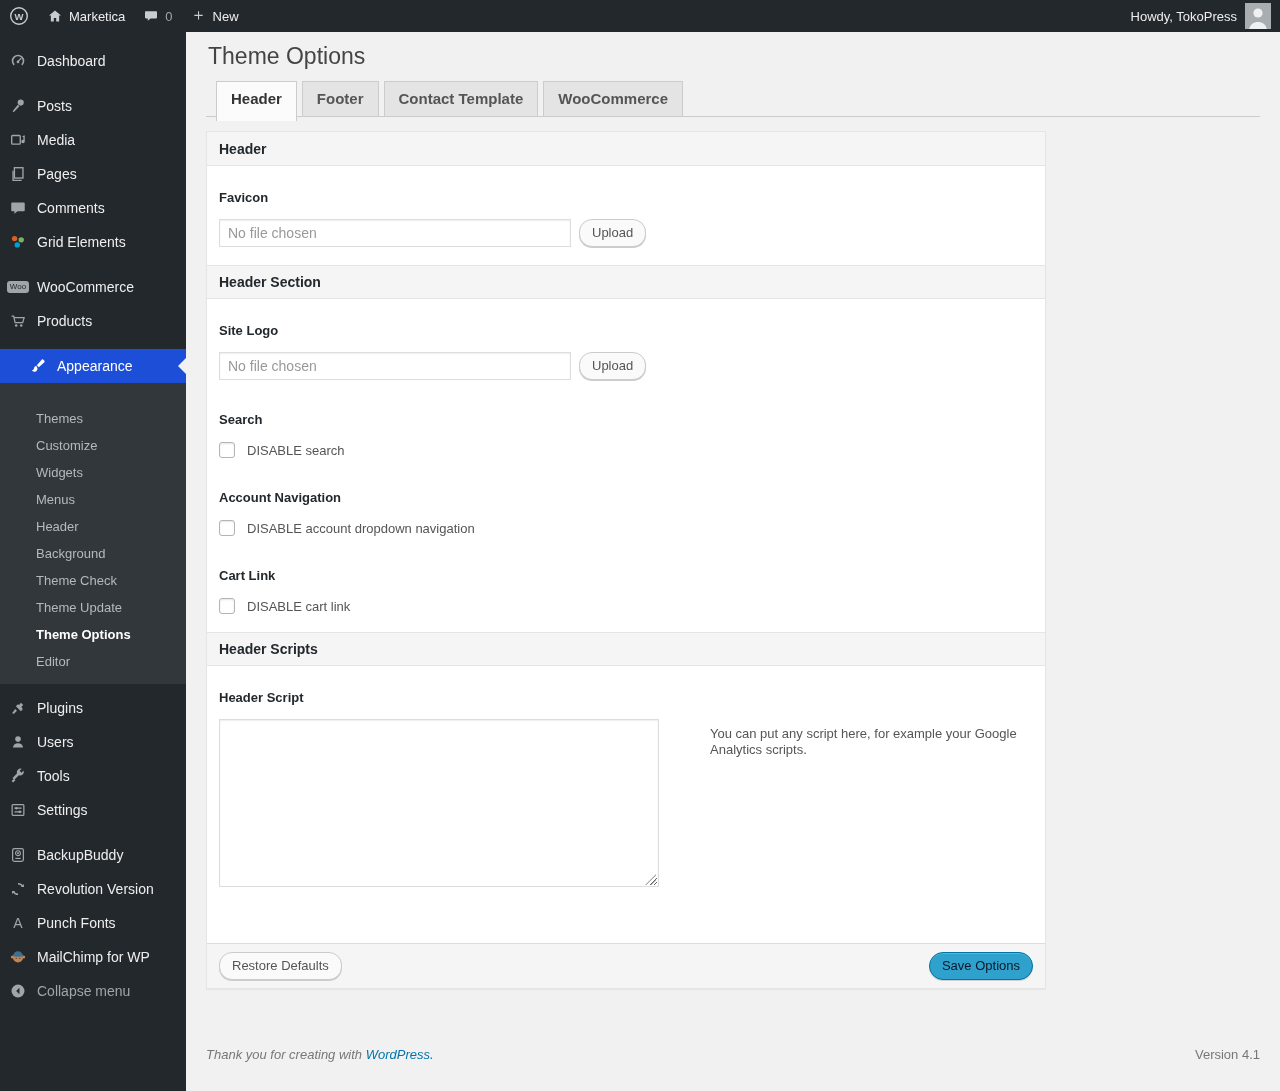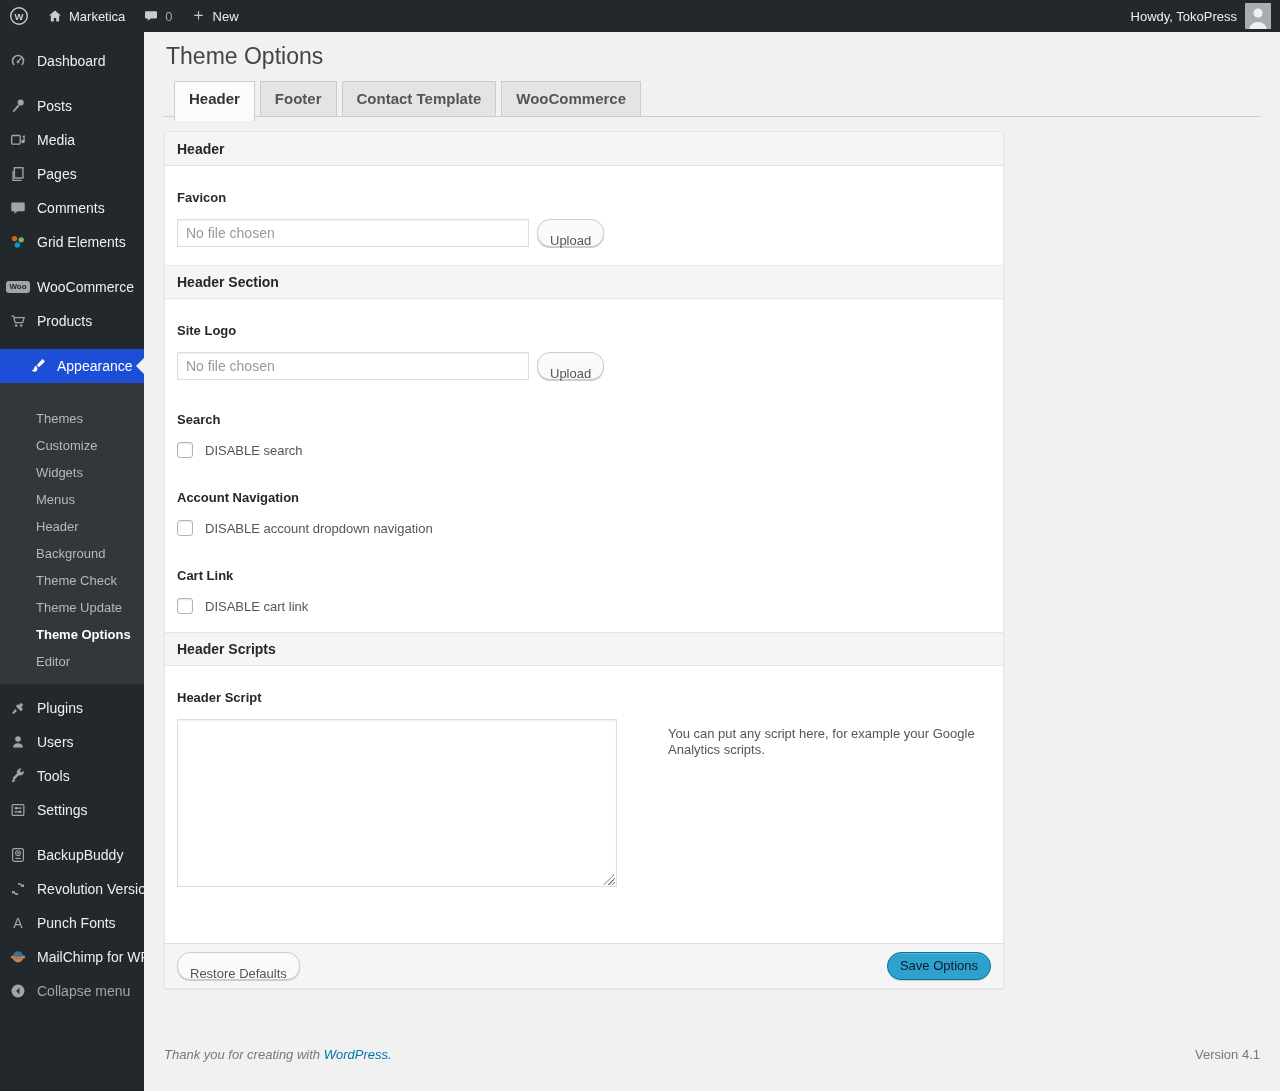--- a/index.html
+++ b/index.html
@@ -21,34 +21,34 @@
   .ab-item { display:flex; align-items:center; gap:6px; padding:0 9px; height:100%; cursor:pointer; }
   .ab-count { color:#a0a5aa; }
   .ab-plus { font-size:16px; line-height:1; color:#c7ccd1; margin-top:-2px; }
   .ab-right { display:flex; align-items:center; gap:8px; padding-right:9px; height:100%; cursor:pointer; }
   .avatar { width:26px; height:26px; background:#a8adb2; overflow:hidden; flex-shrink:0; }
 
   
   .layout { display:flex; align-items:stretch; min-height:1059px; }
 
   
-  .sidebar { width:144px; flex-shrink:0; background:#23282d; padding-top:12px; font-size:14px; }
+  .sidebar { width:186px; flex-shrink:0; background:#23282d; padding-top:12px; font-size:14px; }
   .menu-item { display:flex; align-items:center; min-height:34px; color:#eee; cursor:pointer; position:relative; }
   .menu-icon { width:20px; margin-left:8px; display:flex; justify-content:center; align-items:center; flex-shrink:0; }
   .menu-label { margin-left:9px; white-space:nowrap; }
   .menu-sep { height:11px; }
   .menu-item.active { background:#1d4ed8; color:#fff;padding-left:20px; }
   .menu-item.active::after {
     content:""; position:absolute; right:0; top:50%; margin-top:-8px;
     border:8px solid transparent; border-right-color:#f1f1f1;
   }
   .submenu { background:#32373c; padding:22px 0 9px; margin-bottom:7px; }
   .submenu-item { padding:6px 4px 6px 36px; color:#b4b9be; font-size:13px; line-height:15px; cursor:pointer; }
   .submenu-item.current { color:#fff; font-weight:bold; }
-  .woo-badge { background:#a0a5aa; color:#23282d; font-size:8px; font-weight:bold; border-radius:3px; padding:2px 3px; line-height:1; }
+  .woo-badge { background:#a0a5aa; color:#23282d; font-size:8px; font-weight:normal; border-radius:3px; padding:2px 3px; line-height:1; }
   .pf-glyph { color:#a0a5aa; font-size:14px; }
   .collapse-gap { height:0px; }
 
   
   .content { flex:1; padding:0 20px; display:flex; flex-direction:column; }
   .page-title { font-size:23px; font-weight:400; color:#444; margin:0; padding:10px 0 4px 2px; line-height:29px; }
 
   .tabs-row { position:relative; margin-top:6px; height:40px; padding-left:10px; }
   .tabs-border { position:absolute; left:0; right:0; bottom:4px; height:1px; background:#ccc; }
   .nav-tab {
@@ -71,21 +71,21 @@
   .file-row { display:flex; align-items:center; gap:8px; margin-top:14px; padding-bottom:8px; }
   .file-input {
     width:352px; height:28px; border:1px solid #ddd; background:#fff;
     box-shadow:inset 0 1px 2px rgba(0,0,0,.07); padding:0 8px;
     font-size:14px; color:#32373c; font-family:inherit;
   }
   .file-input::placeholder { color:#999; opacity:1; }
   .button {
     display:inline-block; background:#fafafa; border:1px solid #ccc; border-radius:13px;
     box-shadow:0 1px 0 #ccc; color:#555; font-size:13px; height:28px; line-height:26px;
-    padding:8px 12px; cursor:pointer; font-family:inherit; white-space:nowrap;
+    padding:0 12px; cursor:pointer; font-family:inherit; white-space:nowrap;
   }
   .checkbox-row { display:flex; align-items:center; gap:12px; margin-top:15px; padding-bottom:8px; }
   .checkbox {
     appearance:none; -webkit-appearance:none; width:16px; height:16px; margin:0;
     border:1px solid #b4b4b4; border-radius:3px; background:#fff;
     box-shadow:inset 0 1px 2px rgba(0,0,0,.1); cursor:pointer; flex-shrink:0;
   }
   .checkbox-label { font-size:13px; color:#555; }
 
   .script-row { display:flex; align-items:flex-start; margin-top:14px; padding-bottom:42px;gap:35px; }

